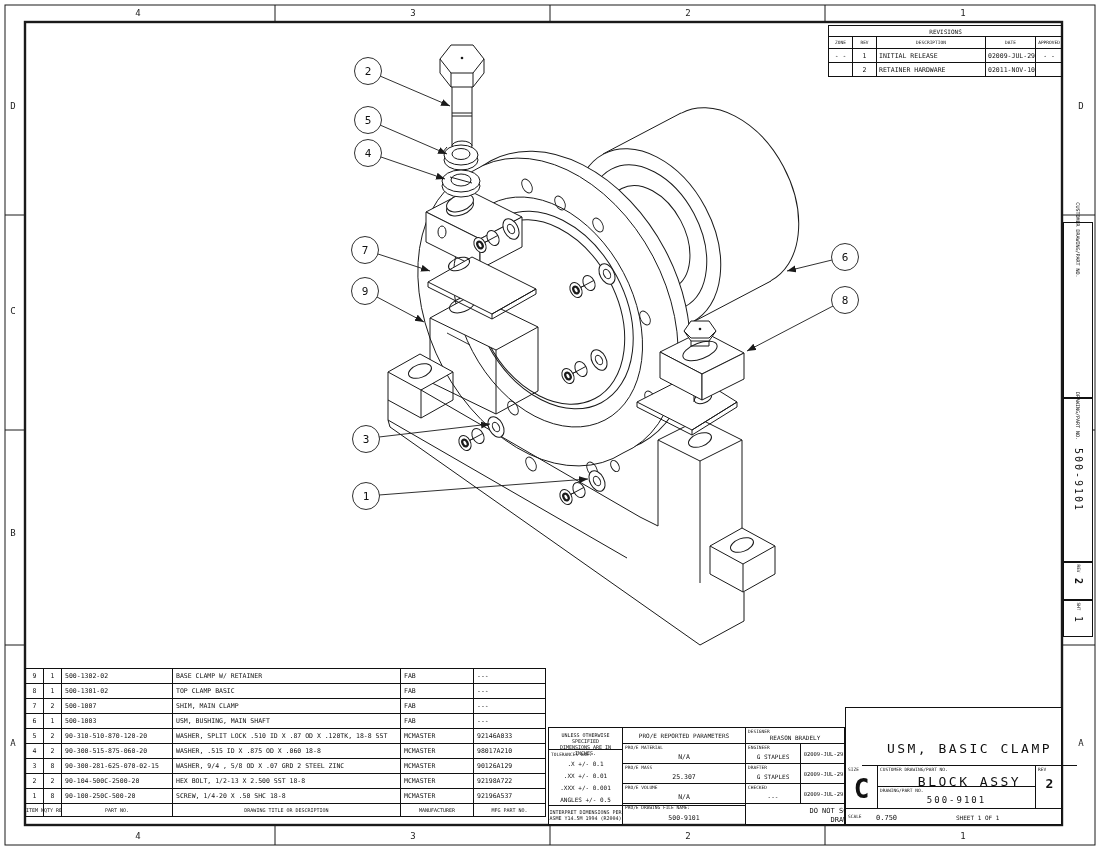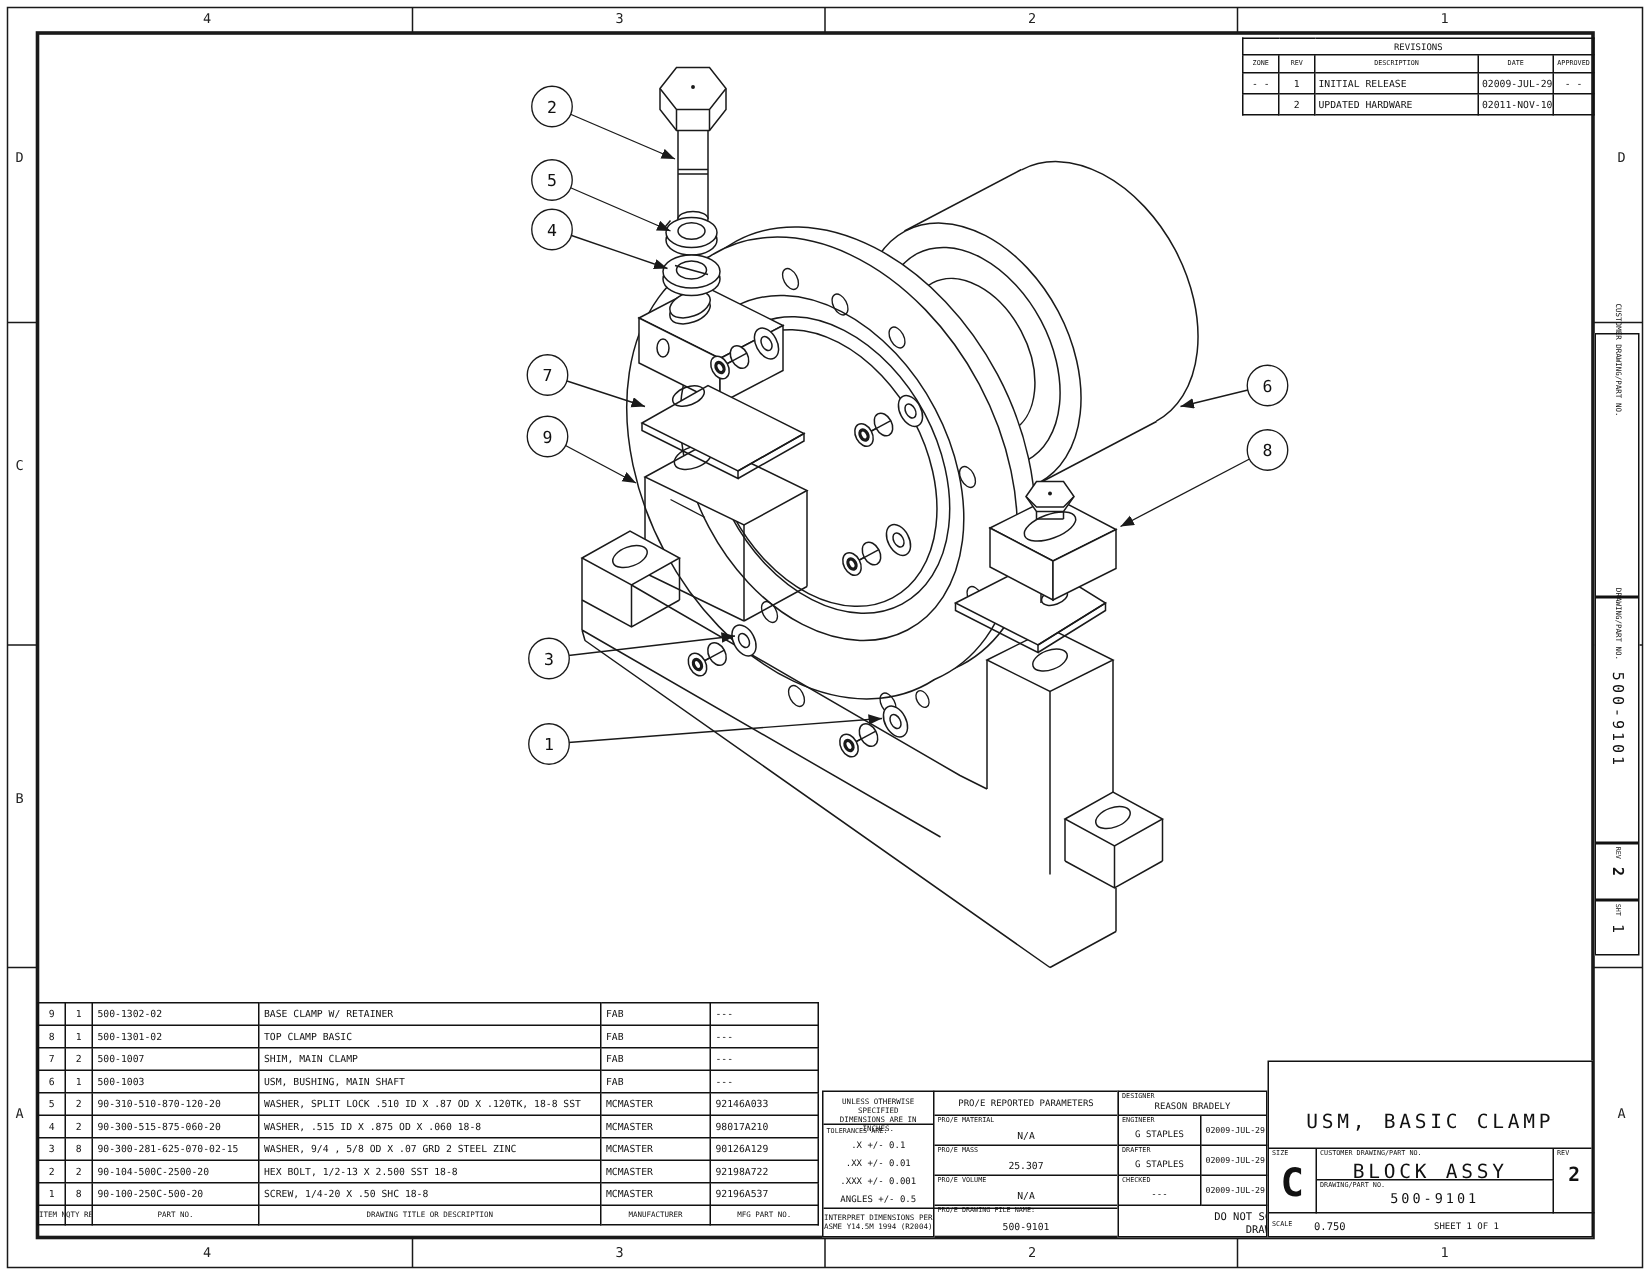--- a/index.html
+++ b/index.html
@@ -22,21 +22,21 @@
   #bomtable .hdr td{height:12px;font-size:5px;text-align:center;padding:0;}
   
   .blk{position:absolute;border:1px solid #111;box-sizing:border-box;background:#fff;}
   .cell{position:absolute;box-sizing:border-box;border:1px solid #111;background:#fff;}
   .lab{position:absolute;left:2px;top:1px;font-size:4.5px;}
   .val{position:absolute;left:0;right:0;text-align:center;font-size:6.5px;}
   .tol{font-size:6px;text-align:center;line-height:12px;}
   
   #company{font-family:"Liberation Serif",serif;font-weight:bold;font-size:15px;letter-spacing:1px;
            text-align:center;line-height:23px;}
-  #dwgtitle{font-size:13px;letter-spacing:2.5px;text-align:center;line-height:33px;}
+  #dwgtitle{font-size:13px;letter-spacing:2.5px;text-align:center;line-height:33px;margin-left:16px;}
   
   .vbox{position:absolute;left:1063px;width:30px;border:1px solid #111;box-sizing:border-box;background:#fff;}
   .vcenter{position:absolute;left:50%;top:50%;transform:translate(-50%,-50%) rotate(90deg);white-space:nowrap;}
   .vtop{position:absolute;left:50%;top:14px;transform:translate(-50%,0) rotate(90deg);white-space:nowrap;}
 </style>
 </head>
 <body>
 
 <div id="sheet">
 
@@ -253,21 +253,21 @@
     <tr class="row">
       <td style="text-align:center">- -</td>
       <td style="text-align:center">1</td>
       <td>INITIAL RELEASE</td>
       <td>02009-JUL-29</td>
       <td style="text-align:center">- -</td>
     </tr>
     <tr class="row">
       <td style="text-align:center"></td>
       <td style="text-align:center">2</td>
-      <td>UPDATED HARDWARE</td>
+      <td>RETAINER HARDWARE</td>
       <td>02011-NOV-10</td>
       <td style="text-align:center"></td>
     </tr>
   </tbody>
     </table>
 
   <table id="bomtable">
     <colgroup>
         <col style="width:18px">
         <col style="width:18px">

